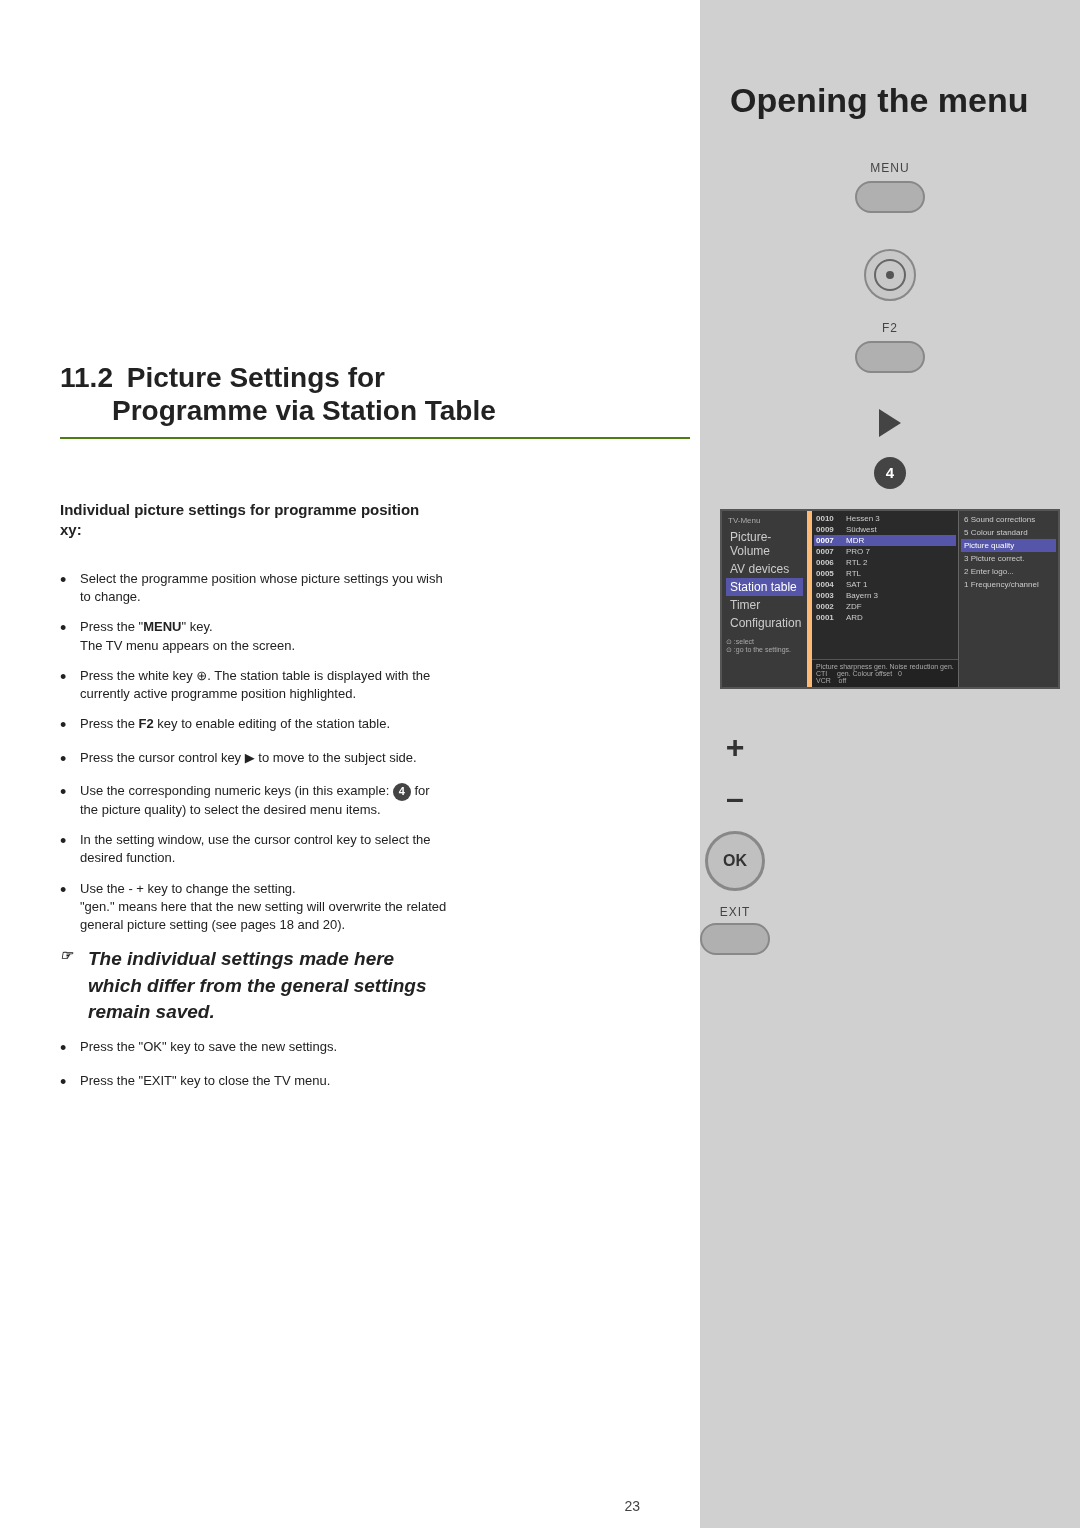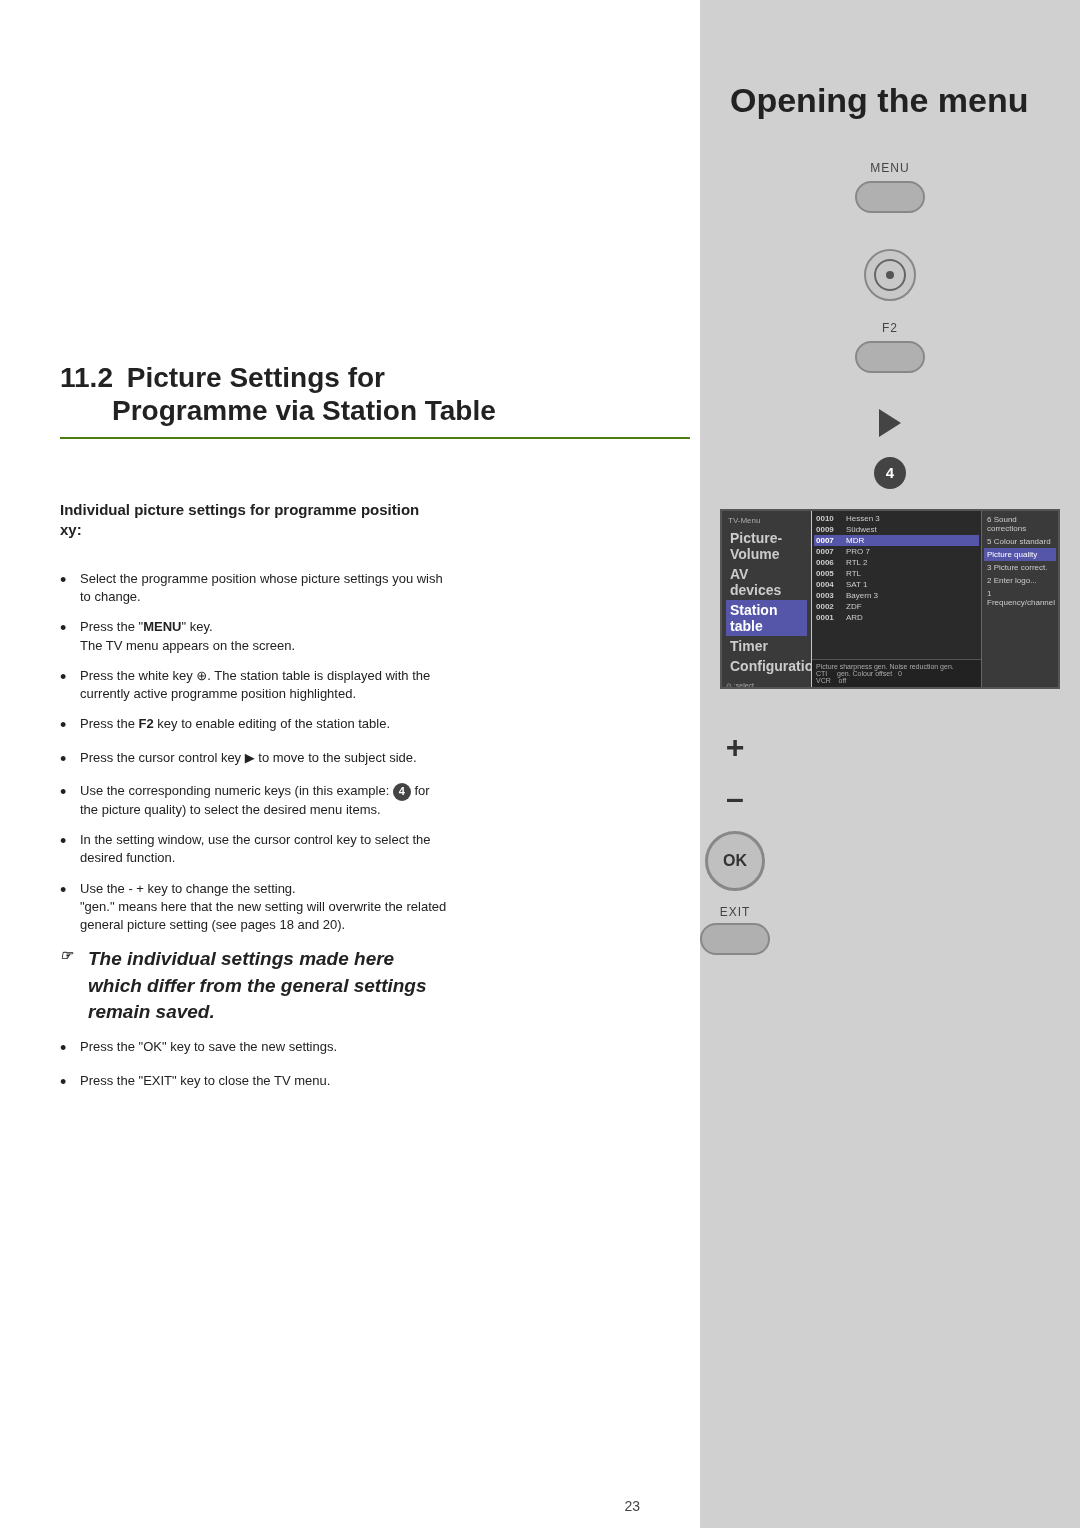--- a/index.html
+++ b/index.html
@@ -160,37 +160,36 @@
 
     .tv-screen-inner {
       display: flex;
       width: 100%;
       height: 100%;
     }
 
     .tv-left-menu {
       width: 90px;
       background: #3a3a3a;
-      border-right: 1px solid #fdba74;
+      border-right: 5px solid #fdba74;
       padding: 4px;
     }
 
     .tv-menu-label {
       font-size: 8px;
       color: #aaa;
       margin-bottom: 2px;
       padding: 1px 2px;
     }
 
     .tv-menu-item {
-      font-size: 14px;
+      font-size: 12px;
       color: #ccc;
       padding: 2px 4px;
       cursor: pointer;
-      font-weight: bold;
     }
 
     .tv-menu-item.active {
       background: #5555aa;
       color: #fff;
     }
 
     .tv-center {
       flex: 1;
       display: flex;
@@ -217,21 +216,21 @@
     .ch-num {
       width: 30px;
       font-weight: bold;
     }
 
     .ch-name {
       flex: 1;
     }
 
     .tv-right-menu {
-      width: 77px;
+      width: 100px;
       background: #3a3a3a;
       border-left: 1px solid #666;
       padding: 2px;
     }
 
     .tv-right-item {
       font-size: 8px;
       color: #ccc;
       padding: 2px 3px;
     }

